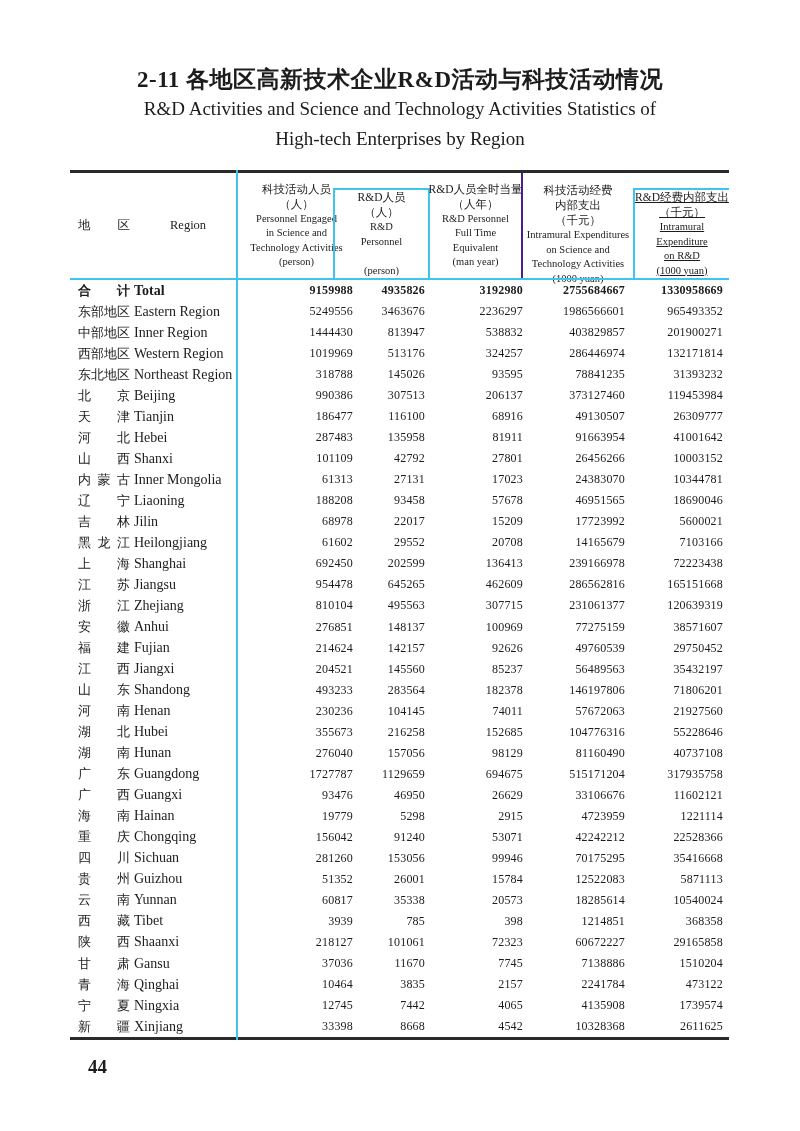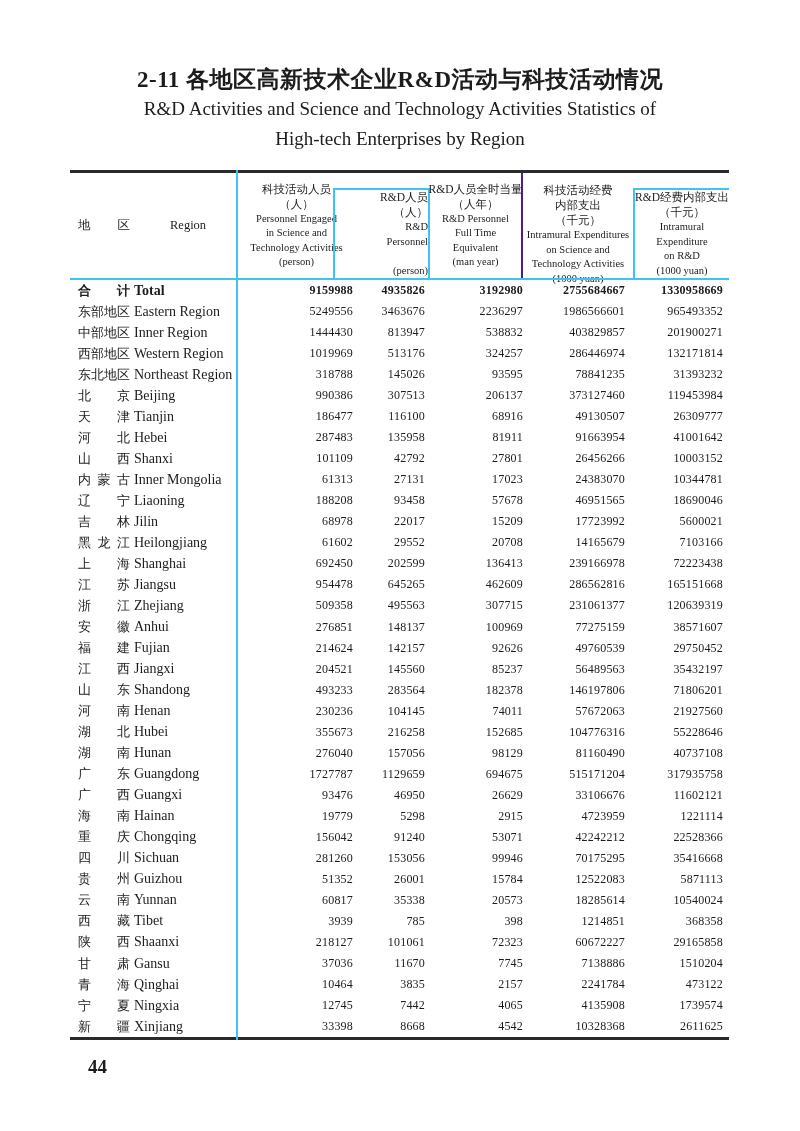--- a/index.html
+++ b/index.html
@@ -21,24 +21,24 @@
   .rule-bottom{position:absolute;top:867px;left:0;width:659px;height:3px;background:#2a2a2a;}
   .hrule-cyan{position:absolute;top:108px;left:0;width:659px;height:2px;background:#3ec4ef;}
   .vline{position:absolute;left:166px;top:0;width:2px;height:870px;background:#3ec4ef;}
   
   .thead{position:absolute;top:3px;left:0;width:659px;height:105px;}
   .hcell,.hbox{position:absolute;box-sizing:border-box;display:flex;flex-direction:column;
     justify-content:center;align-items:center;text-align:center;}
   .hregion{left:0;top:0;width:167px;height:105px;flex-direction:row;
     justify-content:flex-start;padding-left:8px;}
   .c2{left:167px;top:0;width:119px;height:105px;}
-  .c3{left:263px;top:15px;width:97px;height:90px;border:2px solid #3ec4ef;border-bottom:none;align-items:flex-end;}
+  .c3{left:263px;top:15px;width:97px;height:90px;border:2px solid #3ec4ef;border-bottom:none;}
   .c4{left:360px;top:0;width:93px;height:105px;border-right:2px solid #4c1d95;}
   .c5{left:453px;top:0;width:110px;height:105px;margin-top:9px;}
-  .c6{left:563px;top:15px;width:96px;height:90px;border-top:2px solid #3ec4ef;border-left:2px solid #3ec4ef;}
+  .c6{left:563px;top:15px;width:96px;height:90px;border-top:2px solid #3ec4ef;border-left:2px solid #3ec4ef;text-decoration:underline;}
   .hl-zh{font-size:11.5px;line-height:15px;white-space:nowrap;}
   .hl-en{font-size:10.5px;line-height:14.5px;white-space:nowrap;}
   
   .zhspread{display:inline-flex;width:52px;justify-content:space-between;
     font-size:13px;white-space:nowrap;}
   .hregion .zhspread{font-size:12.5px;}
   .hregion-en{margin-left:40px;font-size:12.5px;}
   
   .tbody{position:absolute;top:110px;left:0;width:659px;height:757px;
     display:flex;flex-direction:column;}
@@ -337,21 +337,21 @@
           <div class="num n4">165151668</div>
         </div>
         <div class="trow">
           <div class="rcell">
             <span class="zhspread">
               <span>浙</span>
               <span>江</span>
             </span>
             <span class="ren">Zhejiang</span>
           </div>
-          <div class="num n0">509358</div>
+          <div class="num n0">810104</div>
           <div class="num n1">495563</div>
           <div class="num n2">307715</div>
           <div class="num n3">231061377</div>
           <div class="num n4">120639319</div>
         </div>
         <div class="trow">
           <div class="rcell">
             <span class="zhspread">
               <span>安</span>
               <span>徽</span>

